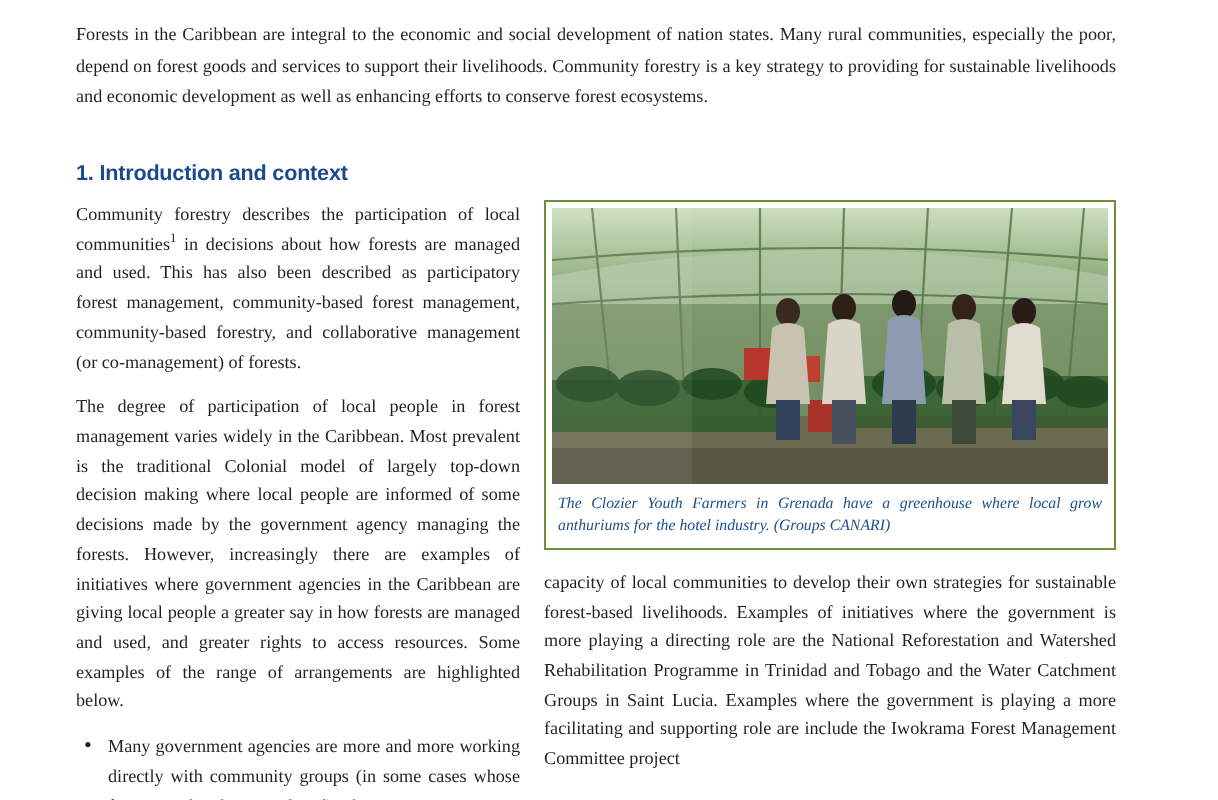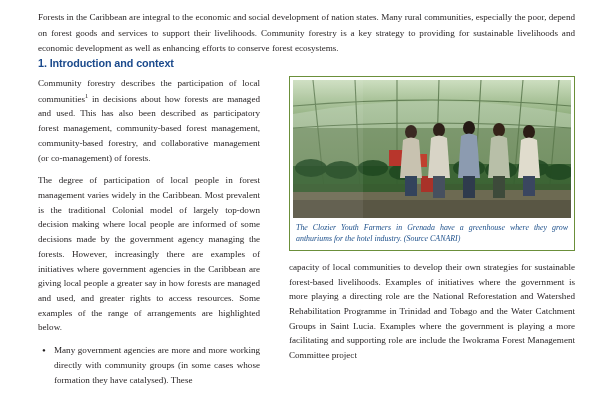--- a/index.html
+++ b/index.html
@@ -12,35 +12,35 @@
     background: #ffffff;
     font-family: "Liberation Serif", serif;
     overflow: hidden;
   }
   .page {
     position: relative;
     width: 609px;
     height: 284px;
     background: #ffffff;
     box-sizing: border-box;
-    padding: 10px 34px 0 38px;
+    padding: 10px 51px 0 38px;
   }
   .intro-para {
     font-size: 9.1px;
     line-height: 1.72;
     color: #231f20;
     text-align: justify;
     margin: 0 0 0 0;
   }
   .section-heading {
     font-family: "Liberation Sans", sans-serif;
     font-size: 10.8px;
     font-weight: bold;
     color: #1b4a8c;
-    margin: 0 0 7px 0;
+    margin: 24px 0 7px 0;
     letter-spacing: -0.1px;
   }
   .cols {
     position: relative;
     width: 100%;
   }
   .col-left {
     width: 222px;
     float: left;
   }
@@ -192,21 +192,21 @@
               <rect x="200" y="96" width="12" height="22" fill="#3d4a3a"></rect>
 
               <ellipse cx="236" cy="52" rx="6" ry="7" fill="#2b1d15"></ellipse>
               <path d="M228 60 q8 -5 16 0 l3 38 h-22 z" fill="#e0dccd"></path>
               <rect x="230" y="96" width="12" height="20" fill="#3a4660"></rect>
             </g>
 
             <rect x="0" y="0" width="70" height="138" fill="#ffffff" opacity="0.07"></rect>
           </svg>
         </div>
-        <div class="caption"><span>The Clozier Youth Farmers in Grenada have a greenhouse where they grow anthuriums for the hotel industry.</span> <span class="src">(Source CANARI)</span></div>
+        <div class="caption"><span>The Clozier Youth Farmers in Grenada have a greenhouse where local grow anthuriums for the hotel industry.</span> <span class="src">(Groups CANARI)</span></div>
       </div>
 
       <p class="body-para">capacity of local communities to develop their own strategies for sustainable forest-based livelihoods. Examples of initiatives where the government is more playing a directing role are the National Reforestation and Watershed Rehabilitation Programme in Trinidad and Tobago and the Water Catchment Groups in Saint Lucia. Examples where the government is playing a more facilitating and supporting role are include the Iwokrama Forest Management Committee project</p>
     </div>
 
     <div class="col-left">
       <p class="body-para"><span>Community forestry describes the participation of local communities</span><span class="sup">1</span><span> in decisions about how forests are managed and used. This has also been described as participatory forest management, community-based forest management, community-based forestry, and collaborative management (or co-management) of forests.</span></p>
 
       <p class="body-para">The degree of participation of local people in forest management varies widely in the Caribbean. Most prevalent is the traditional Colonial model of largely top-down decision making where local people are informed of some decisions made by the government agency managing the forests. However, increasingly there are examples of initiatives where government agencies in the Caribbean are giving local people a greater say in how forests are managed and used, and greater rights to access resources. Some examples of the range of arrangements are highlighted below.</p>
 

